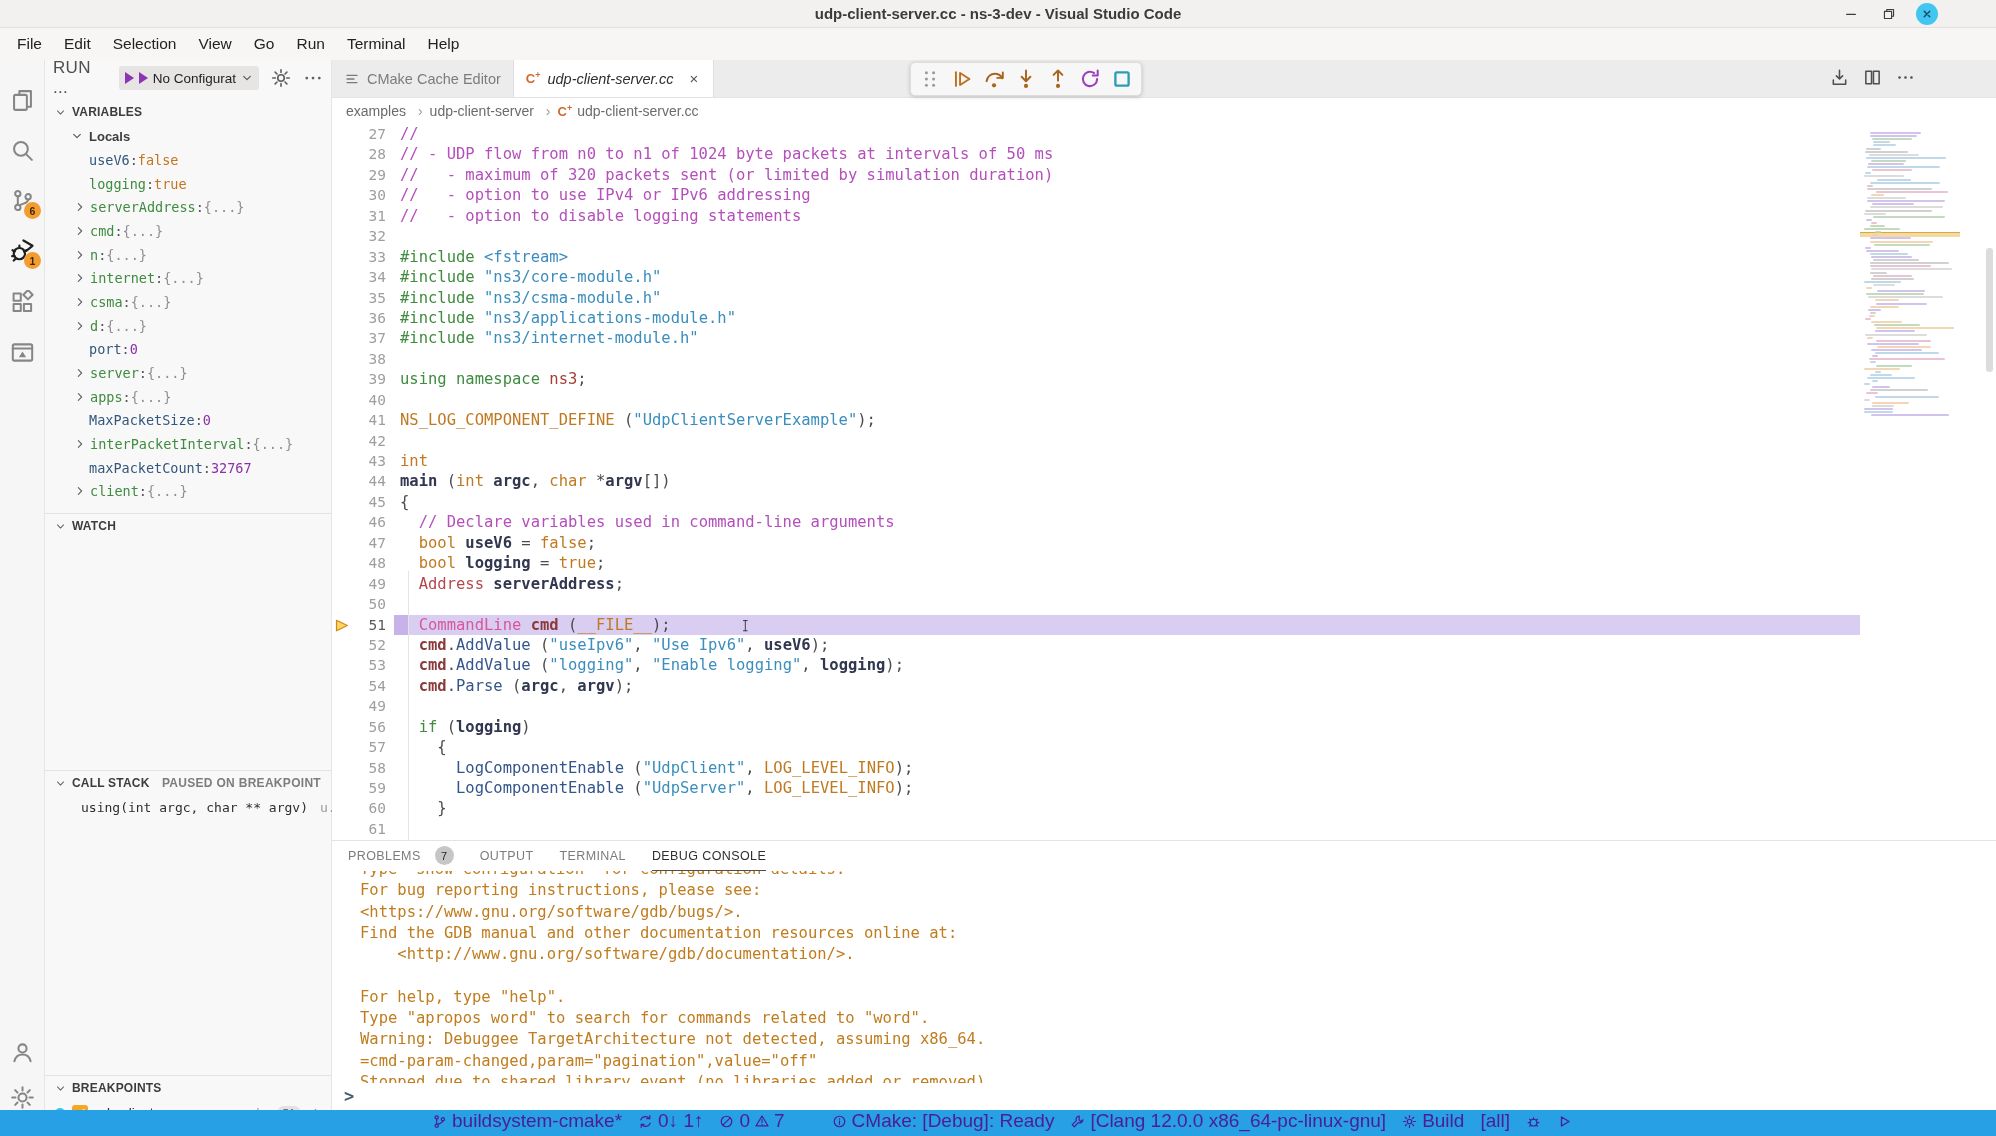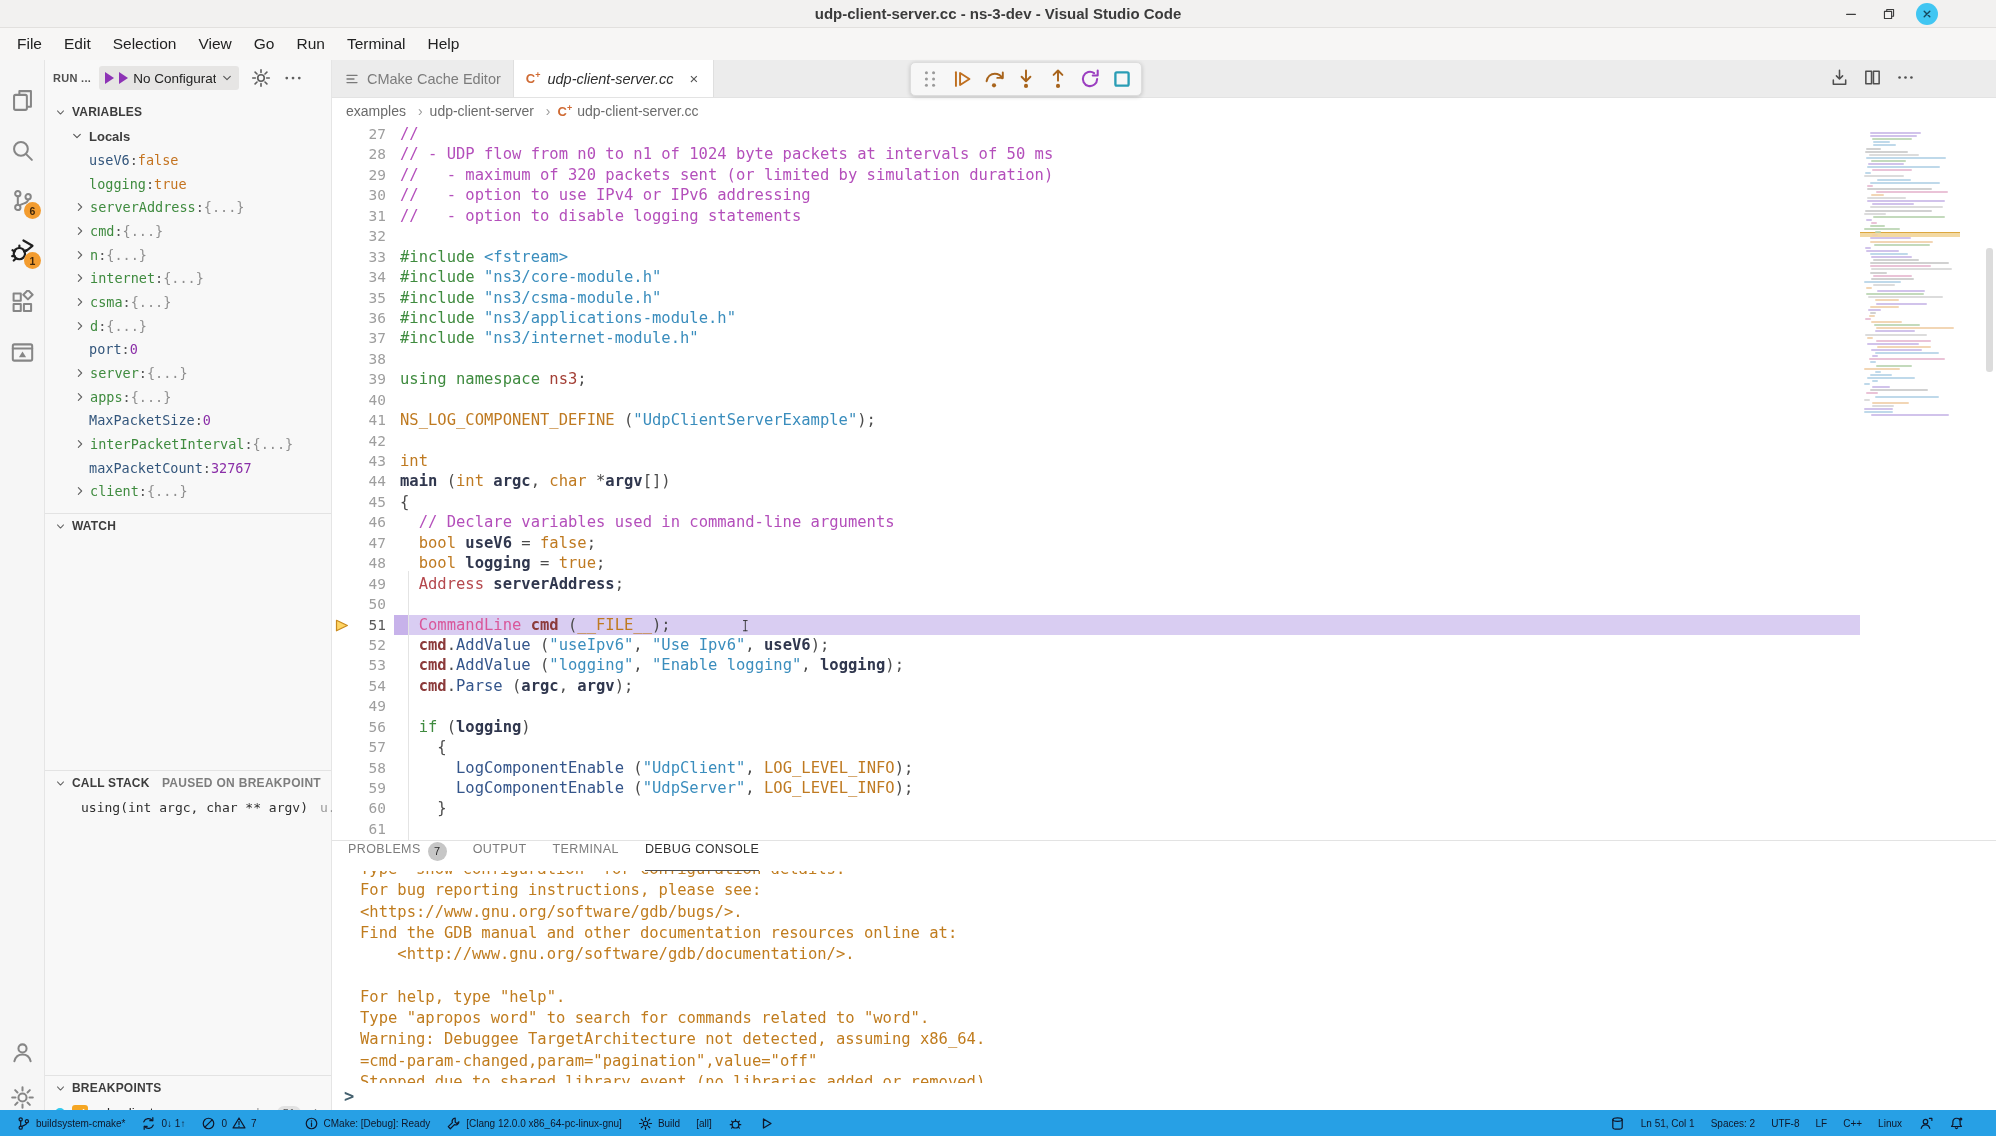--- a/index.html
+++ b/index.html
@@ -31,21 +31,21 @@
   .act-item.active{color:#1f1f1f;}
   .act-item .ico{width:25px;height:25px;}
   .act-badge{position:absolute;right:3px;bottom:3px;min-width:17px;height:17px;border-radius:50%;
              background:#f39c2f;color:#42280a;font-size:10.5px;font-weight:700;display:flex;
              align-items:center;justify-content:center;}
 
   
   #sidebar{position:absolute;left:45px;top:60px;bottom:26px;width:287px;background:#f8f8f8;
            border-right:1px solid #e5e5e5;box-sizing:border-box;font-size:13px;}
   #sb-head{position:absolute;left:0;top:0;right:0;height:36px;display:flex;align-items:center;padding:0 8px;box-sizing:border-box;}
-  #run-label{font-size:11px;font-weight:700;color:#4f4f4f;letter-spacing:.3px;margin-right:8px;}
+  #run-label{font-size:17px;font-weight:400;color:#4f4f4f;letter-spacing:.3px;margin-right:8px;}
   #config-dd{height:24px;background:#e6e5e4;border-radius:3px;display:flex;align-items:center;
              padding:0 6px;gap:5px;max-width:140px;}
   #config-dd .play{width:0;height:0;border-left:9px solid #8d33b5;border-top:6px solid transparent;border-bottom:6px solid transparent;}
   #config-label{font-size:13.5px;color:#222;white-space:nowrap;overflow:hidden;}
   .chev{width:12px;height:12px;color:#555;}
   #sb-gear,#sb-dots{margin-left:12px;width:20px;height:20px;color:#5f5f5f;}
 
   .sec-h{height:24px;display:flex;align-items:center;gap:6px;padding-left:10px;
          font-size:12px;font-weight:700;color:#3d3d3d;letter-spacing:.2px;}
   .sec-h .chev{width:11px;height:11px;color:#646464;}
@@ -119,40 +119,40 @@
   #ibeam{position:absolute;left:408px;top:556px;width:12px;height:19px;z-index:40;color:#2e2e2e;}
 
   #minimap{position:absolute;right:36px;top:64px;width:100px;height:300px;background:#fff;overflow:hidden;}
   .mm-row{position:absolute;height:2px;border-radius:1px;opacity:.85;}
   #mm-hl{position:absolute;left:0;right:0;top:108px;height:4px;background:#f3d9a2;border-top:1px solid #dca73f;}
   #ovr-thumb{position:absolute;right:3px;top:188px;width:7px;height:124px;background:#c9c9c9;opacity:.65;border-radius:3px;}
 
   
   #panel{position:absolute;left:0;right:0;top:780px;bottom:0;background:#fff;border-top:1px solid #e3e3e3;box-sizing:border-box;}
   #panel-tabs{position:absolute;left:0;right:0;top:0;height:30px;display:flex;align-items:center;padding-left:16px;}
-  .ptab{margin-right:26px;font-size:12.5px;letter-spacing:.4px;color:#7c7c7c;display:flex;gap:7px;
+  .ptab{margin-right:26px;font-size:12.5px;letter-spacing:.4px;color:#7c7c7c;display:flex;align-items:center;gap:14px;
         height:29px;border-bottom:1.5px solid transparent;box-sizing:border-box;}
   .ptab.active{color:#2e2e2e;border-bottom-color:#4f4f4f;}
   .ptab-badge{background:#c6c6c6;color:#262626;border-radius:50%;width:19px;height:19px;font-size:11px;
               display:flex;align-items:center;justify-content:center;letter-spacing:0;}
   #panel-right{position:absolute;right:14px;top:3px;height:25px;display:flex;align-items:center;gap:16px;}
   #filter-box{width:322px;height:25px;background:#efefef;border:1px solid #e2e2e2;border-radius:2px;
               font-size:13.5px;color:#888;padding:0 8px;box-sizing:border-box;font-family:"Liberation Sans",sans-serif;}
   #filter-box::placeholder{color:#8d8d8d;}
   #panel-right .ico{width:17px;height:17px;color:#4f4f4f;}
   #console{position:absolute;left:0;right:0;top:30px;height:212px;overflow:hidden;
            font-family:"DejaVu Sans Mono",monospace;font-size:15.5px;color:#c07c1e;padding-left:28px;}
   .cline{height:21.3px;line-height:21.3px;white-space:pre;}
   .cline:first-child{margin-top:-12px;}
   #prompt-row{position:absolute;left:12px;bottom:4px;height:20px;font-family:"DejaVu Sans Mono",monospace;
               font-size:17px;color:#44606e;font-weight:700;}
 
   
-  #statusbar{position:absolute;left:0;right:0;bottom:0;height:26px;background:#27a0e5;color:#0f172a;
-             display:flex;align-items:center;font-size:10px;}
+  #statusbar{position:absolute;left:0;right:0;bottom:0;height:26px;background:#27a0e5;color:#4c1d95;
+             display:flex;align-items:center;font-size:19px;flex-direction:column;}
   .sb-group{display:flex;align-items:center;height:100%;}
   #sb-left{padding-left:8px;} #sb-right{margin-left:auto;padding-right:24px;}
   .sb-item{display:flex;align-items:center;gap:5px;padding:0 8px;height:100%;}
   .sb-item .ico{width:15px;height:15px;}
   .sb-item .ico2{width:14px;height:14px;}
 </style>
 </head>
 <body>
 
 <div id="app">

